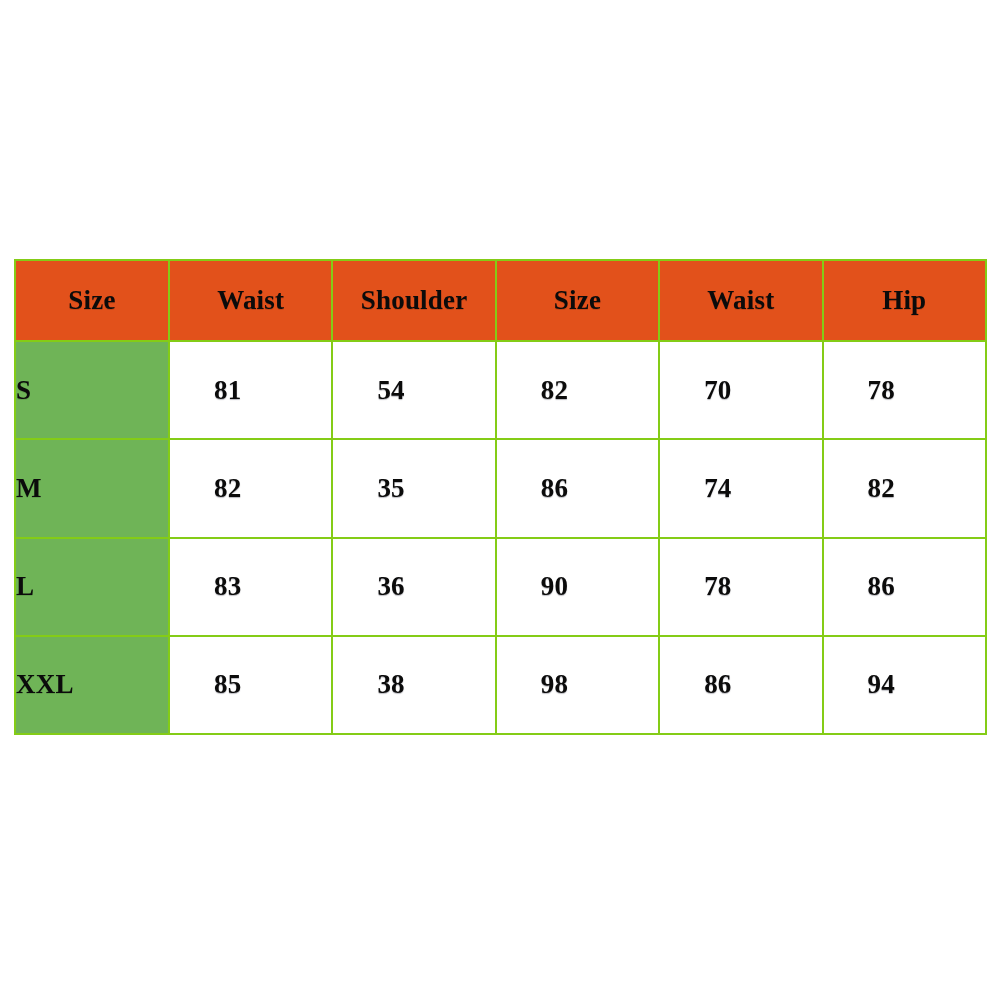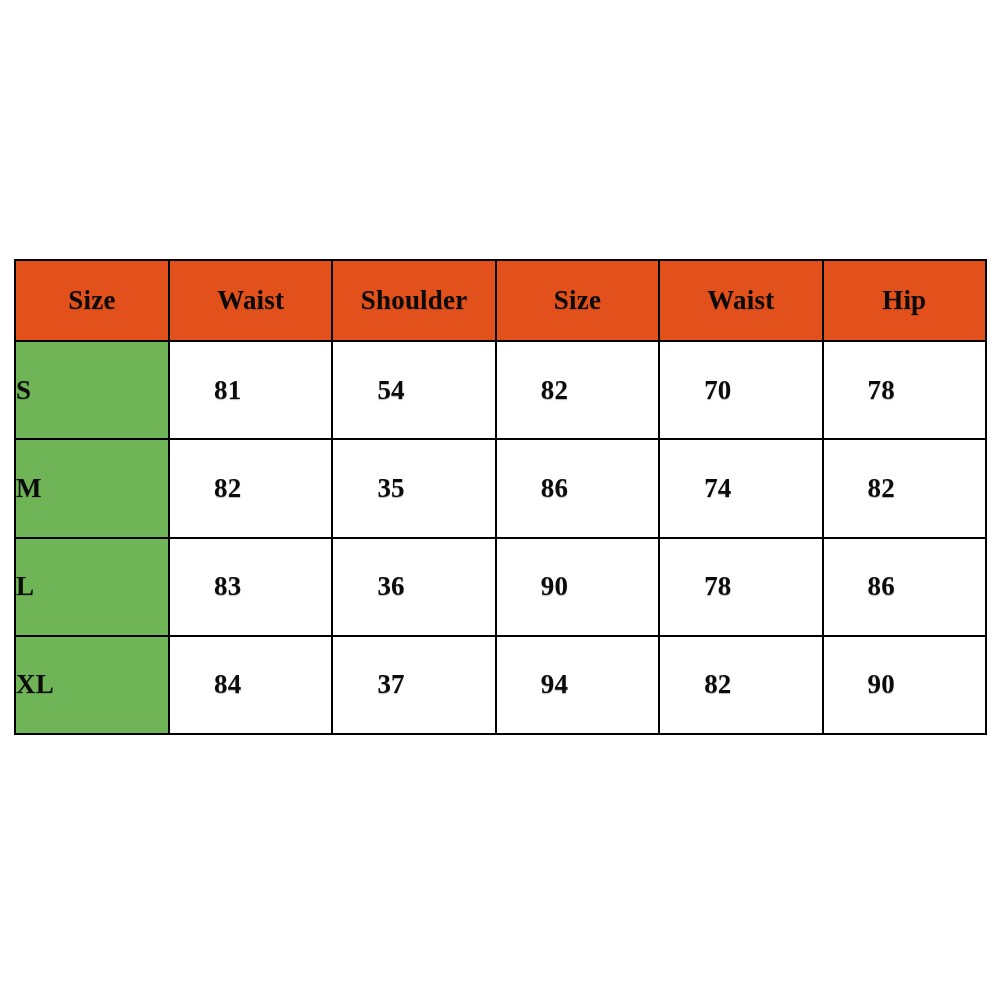--- a/index.html
+++ b/index.html
@@ -30,21 +30,21 @@
     border-collapse: collapse;
     table-layout: fixed;
     border: 2px solid #262626;
   }
 
   table.size-chart col.col-size   { width: 154px; }
   table.size-chart col.col-data   { width: 163.4px; }
 
   table.size-chart th,
   table.size-chart td {
-    border: 2px solid #000000;
+    border: 2px solid #84cc16;
     vertical-align: middle;
     padding: 0;
     height: 79px;
     font-weight: bold;
     color: #0b0b0b;
     letter-spacing: 0.2px;
   }
 
   table.size-chart thead th {
     background: #e2511b;
@@ -107,22 +107,22 @@
       </tr>
       <tr>
         <td class="size-cell">L</td>
         <td class="value-cell">83</td>
         <td class="value-cell">36</td>
         <td class="value-cell">90</td>
         <td class="value-cell">78</td>
         <td class="value-cell">86</td>
       </tr>
       <tr>
-        <td class="size-cell">XL</td>
-        <td class="value-cell">84</td>
-        <td class="value-cell">37</td>
+        <td class="size-cell">XXL</td>
+        <td class="value-cell">85</td>
+        <td class="value-cell">38</td>
+        <td class="value-cell">98</td>
+        <td class="value-cell">86</td>
         <td class="value-cell">94</td>
-        <td class="value-cell">82</td>
-        <td class="value-cell">90</td>
       </tr>
     </tbody>
   </table>
 </div>
 
 </body></html>

